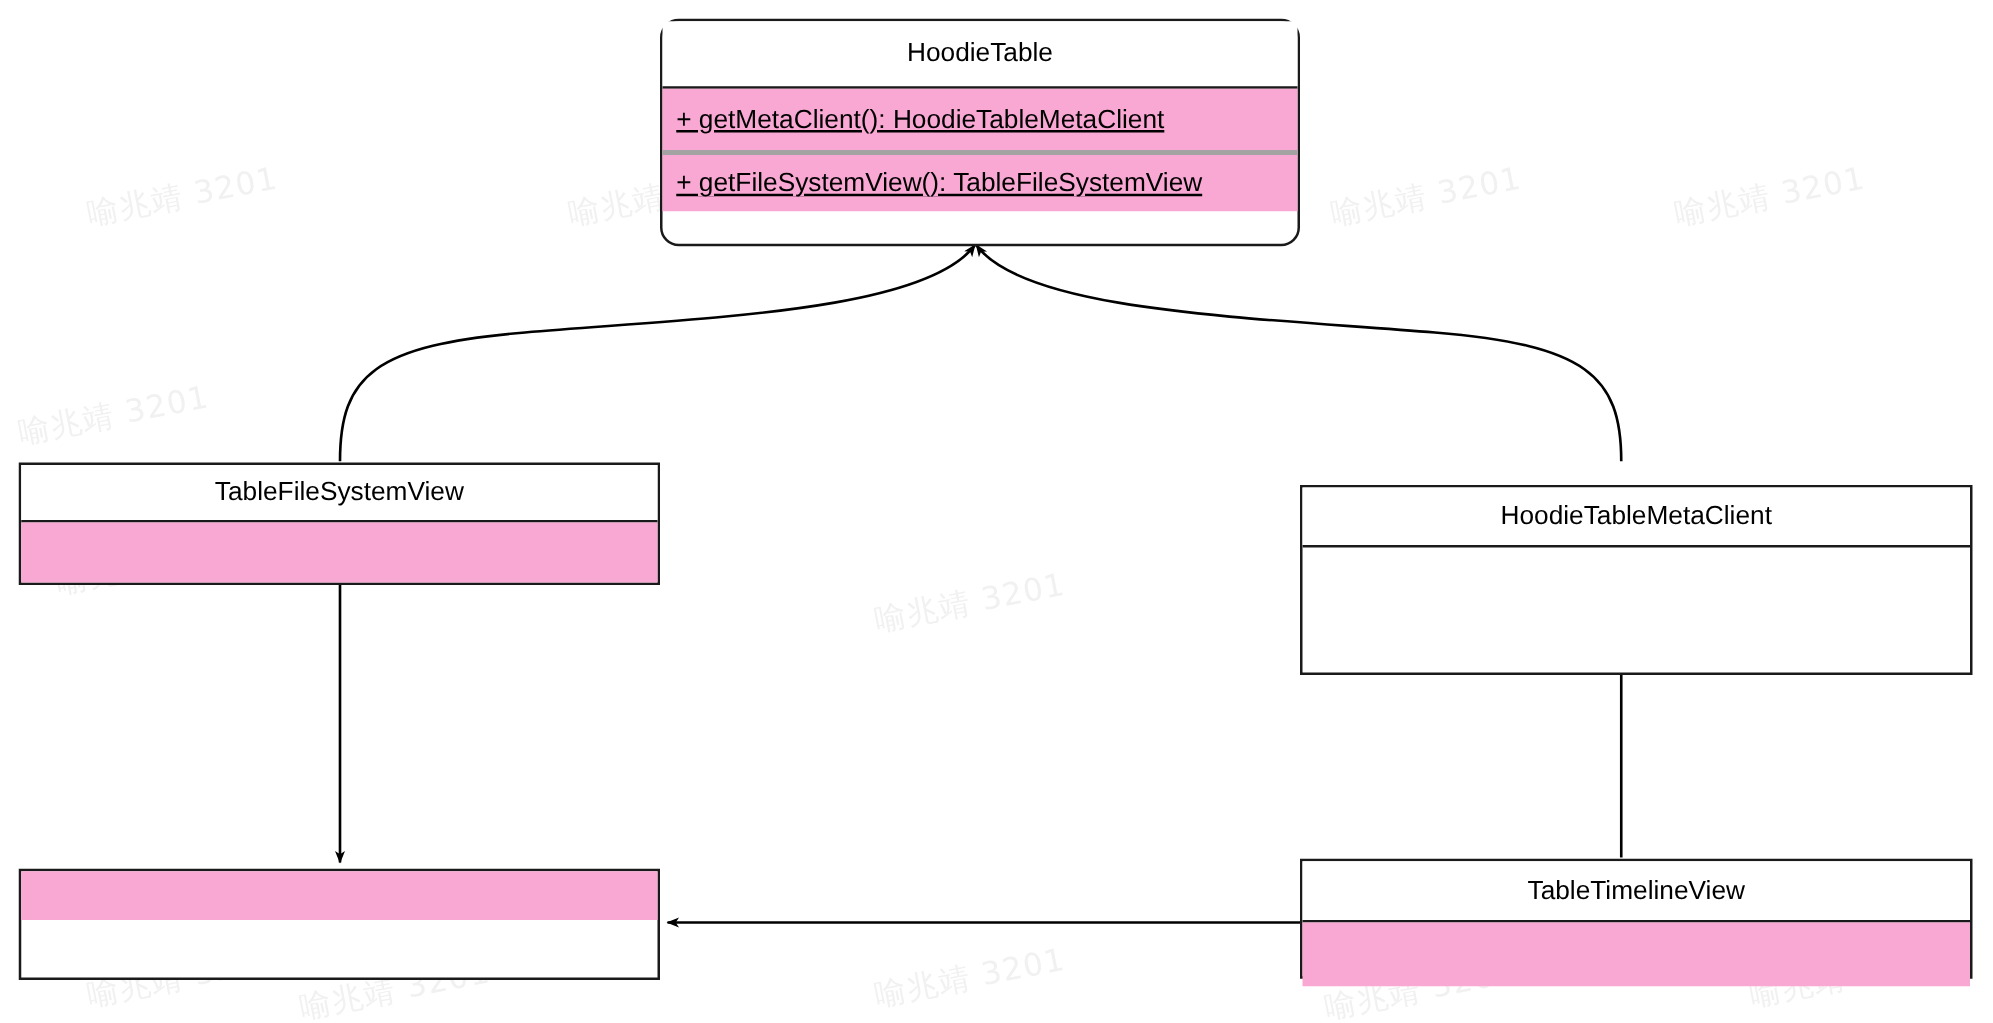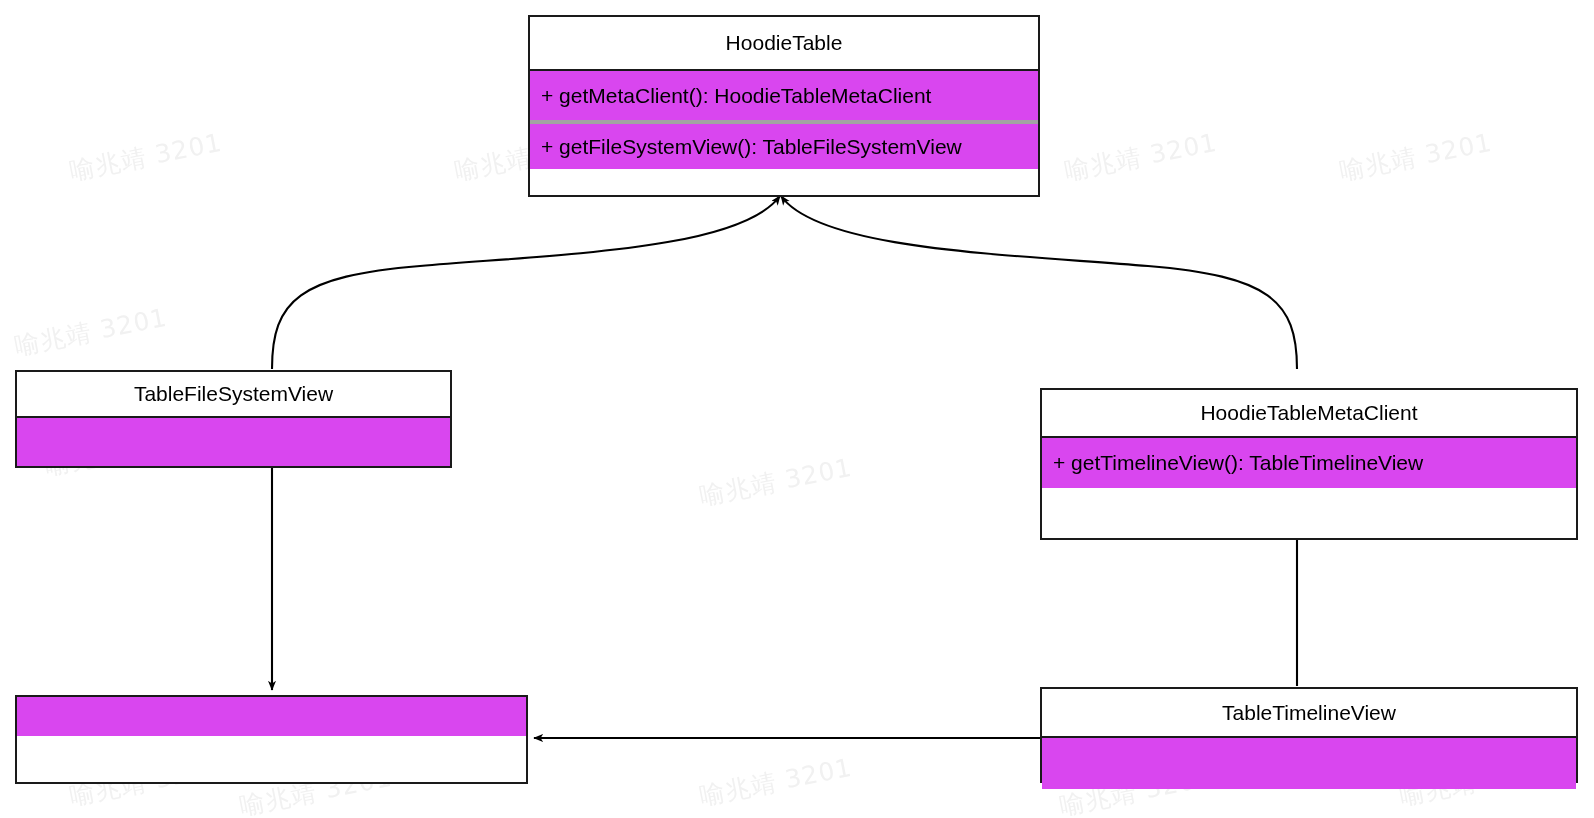--- a/index.html
+++ b/index.html
@@ -61,45 +61,46 @@
     display: flex;
     align-items: center;
     justify-content: center;
     font-size: 21px;
     color: #000000;
     border-bottom: 2px solid #1a1a1a;
     background: #ffffff;
   }
   .uml-body {
     box-sizing: border-box;
-    background: #d946ef;
+    background: #f9a8d4;
+    text-decoration: underline;
   }
   .uml-member {
     box-sizing: border-box;
     display: flex;
     align-items: center;
     padding-left: 11px;
     font-size: 21px;
     color: #000000;
     white-space: nowrap;
   }
   .uml-member + .uml-member {
     border-top: 4px solid #a3a3a3;
   }
   .uml-empty {
     width: 100%;
     height: 100%;
   }
 
   
-  #box-hoodie-table        { left: 528px;  top: 15px;  width: 512px; height: 182px; }
+  #box-hoodie-table        { left: 528px;  top: 15px;  width: 512px; height: 182px; border-radius: 15px; }
   #box-hoodie-table .uml-header { height: 54px; }
   #box-hoodie-table .uml-member { height: 49px; }
 
-  #box-table-filesystem-view { left: 15px; top: 370px; width: 437px; height: 98px; }
+  #box-table-filesystem-view { left: 15px; top: 370px; width: 513px; height: 98px; }
   #box-table-filesystem-view .uml-header { height: 46px; }
   #box-table-filesystem-view .uml-body   { height: 48px; }
 
   #box-hoodie-table-meta-client { left: 1040px; top: 388px; width: 538px; height: 152px; }
   #box-hoodie-table-meta-client .uml-header { height: 48px; }
   #box-hoodie-table-meta-client .uml-member { height: 50px; }
 
   #box-embedded-timeline-service { left: 15px; top: 695px; width: 513px; height: 89px; }
   #box-embedded-timeline-service .uml-header { height: 46px; }
   #box-embedded-timeline-service .uml-body   { height: 39px; }
@@ -160,21 +161,20 @@
   <div class="uml-class" id="box-table-filesystem-view">
     <div class="uml-header">TableFileSystemView</div>
     <div class="uml-body">
       <div class="uml-empty"></div>
     </div>
   </div>
 
   <div class="uml-class" id="box-hoodie-table-meta-client">
     <div class="uml-header">HoodieTableMetaClient</div>
     <div class="uml-body">
-      <div class="uml-member">+ getTimelineView(): TableTimelineView</div>
     </div>
   </div>
 
   <div class="uml-class" id="box-embedded-timeline-service">
     <div class="uml-body">
       <div class="uml-empty"></div>
     </div>
   </div>
 
   <div class="uml-class" id="box-table-timeline-view">

